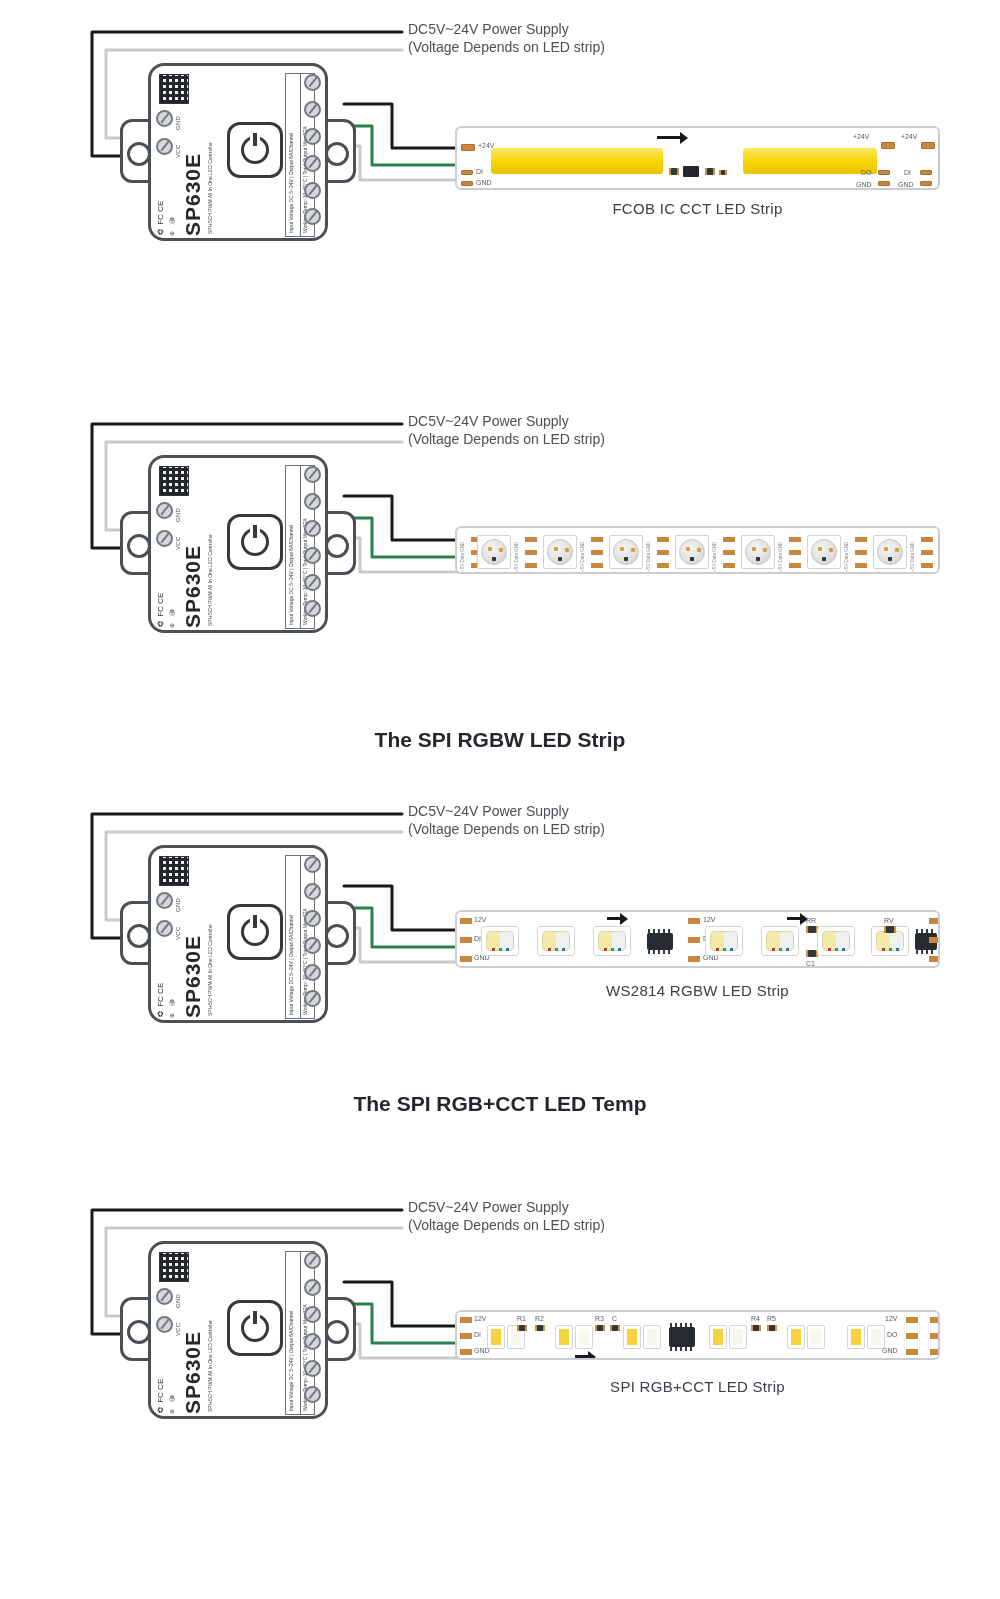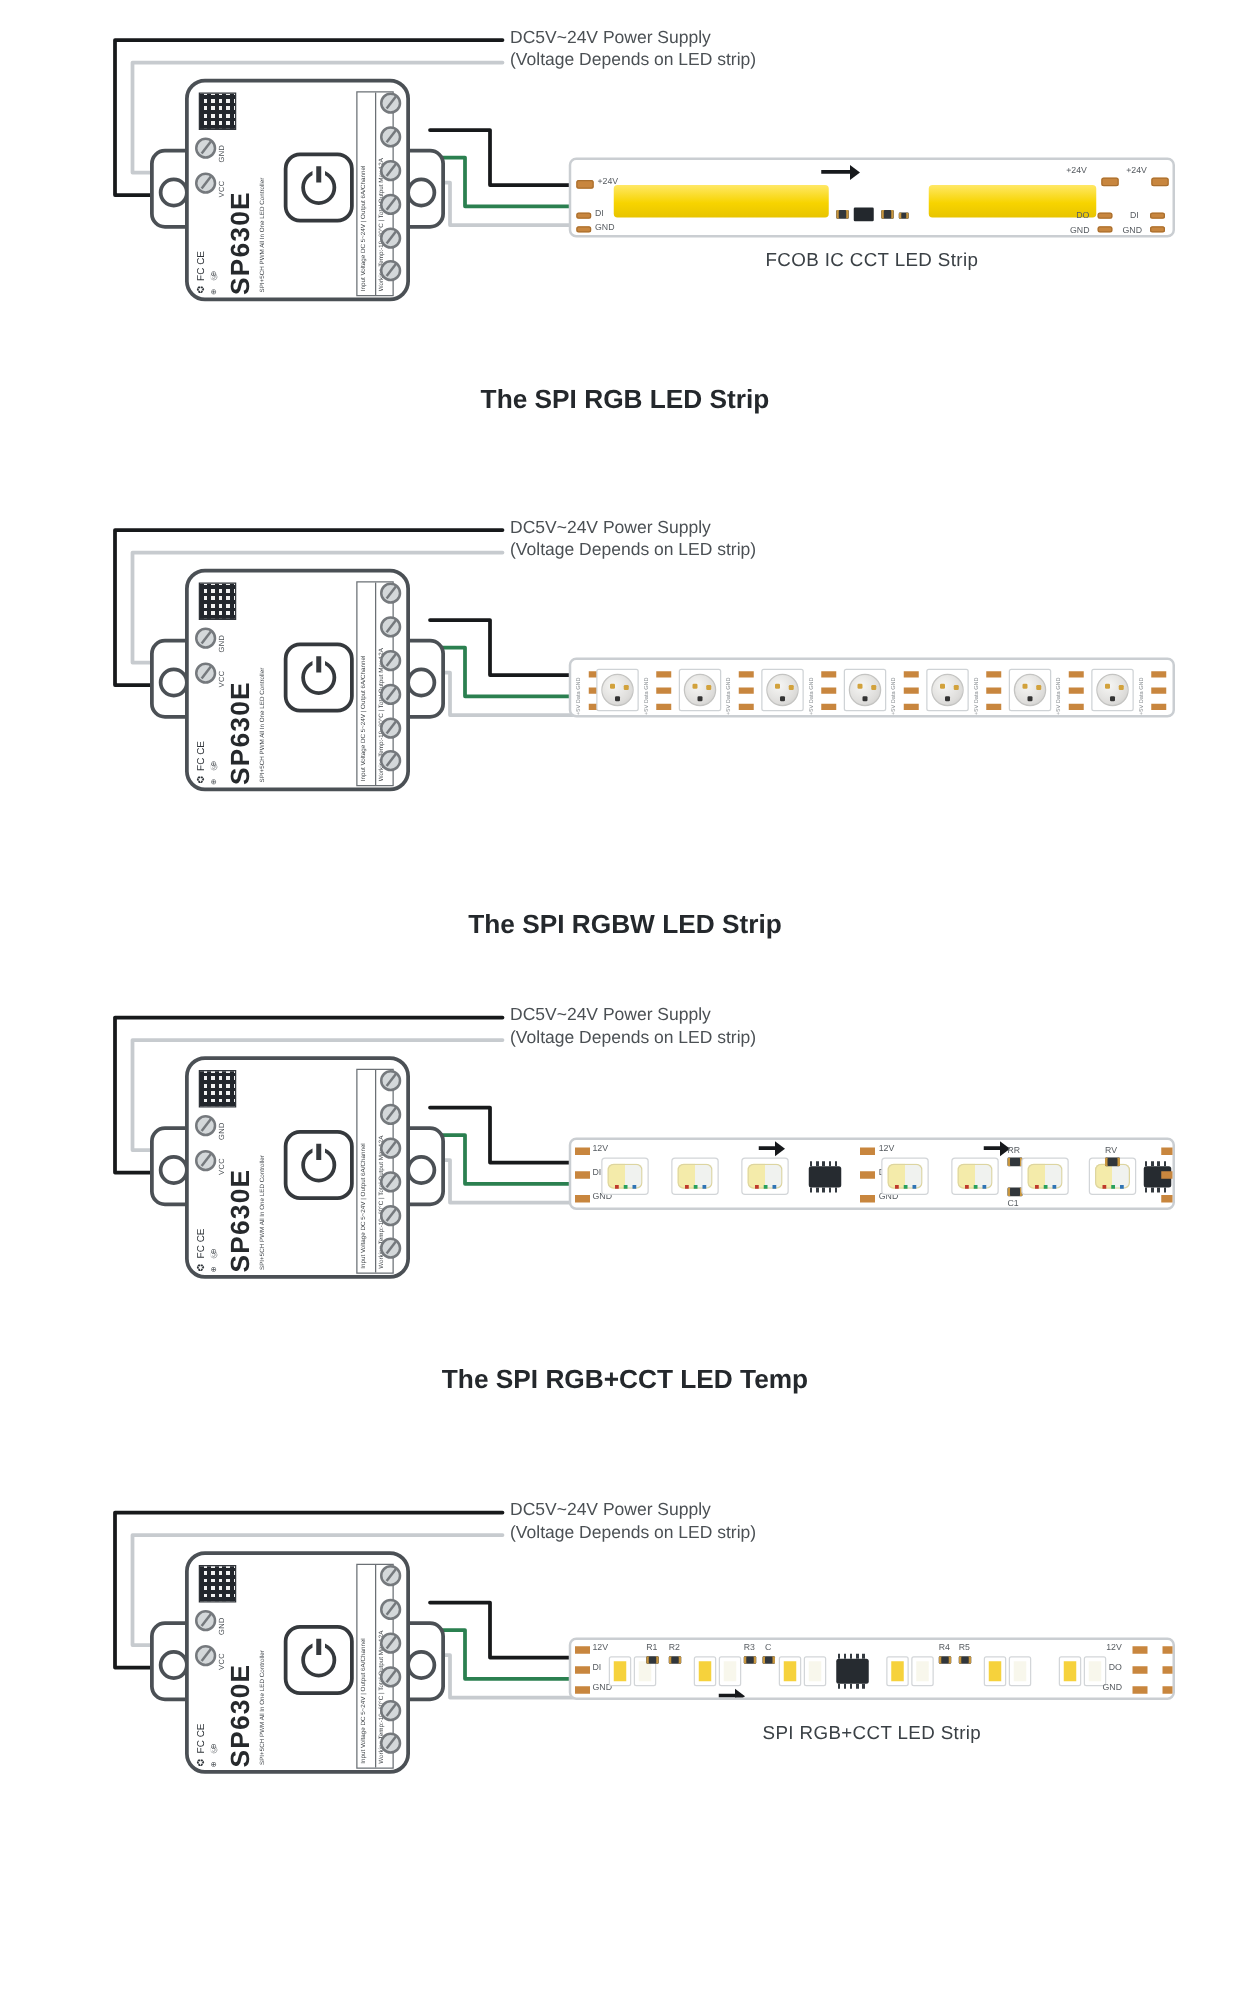--- a/index.html
+++ b/index.html
@@ -203,21 +203,20 @@
     <i class="pad sm" style="left:421px;top:53px"></i>
     <em class="sl" style="left:447px;top:41px">DI</em>
     <i class="pad sm" style="left:463px;top:42px"></i>
     <em class="sl" style="left:441px;top:53px">GND</em>
     <i class="pad sm" style="left:463px;top:53px"></i>
   </div>
   <div class="cap">FCOB IC CCT LED Strip</div>
 </section>
 
 <div class="shead" style="top:308px">
-  <h2 class="stitle">The SPI RGB LED Strip</h2>
 </div>
 
 <section class="diag" style="top:400px">
   <div class="frame-slot">
   <div class="plabel">
     <div>DC5V~24V Power Supply</div>
     <div>(Voltage Depends on LED strip)</div>
   </div>
   <svg class="wires" width="1000" height="250" viewBox="0 0 1000 250">
     <polyline class="w wk" points="402,24 92,24 92,148 140,148"></polyline>
@@ -359,20 +358,21 @@
     <i class="cmp" style="left:349px;top:14px;width:12px;height:7px"></i>
     <i class="cmp" style="left:349px;top:38px;width:12px;height:7px"></i>
     <em class="sl" style="left:349px;top:48px">C1</em>
     <div class="led14" style="left:360px"></div>
     <div class="led14" style="left:414px"></div>
     <em class="sl" style="left:427px;top:5px">RV</em>
     <i class="cmp" style="left:427px;top:14px;width:12px;height:7px"></i>
     <div class="ic" style="left:458px;top:21px;width:22px;height:17px"></div>
     <i class="p3" style="left:471px"></i>
   </div>
+  <div class="cap">WS2814 RGBW LED Strip</div>
 </section>
 
 <div class="shead" style="top:1092px">
   <h2 class="stitle">The SPI RGB+CCT LED Temp</h2>
   <p class="ssub"></p>
 </div>
 
 <section class="diag" style="top:1186px">
   <div class="frame-slot">
   <div class="plabel">

